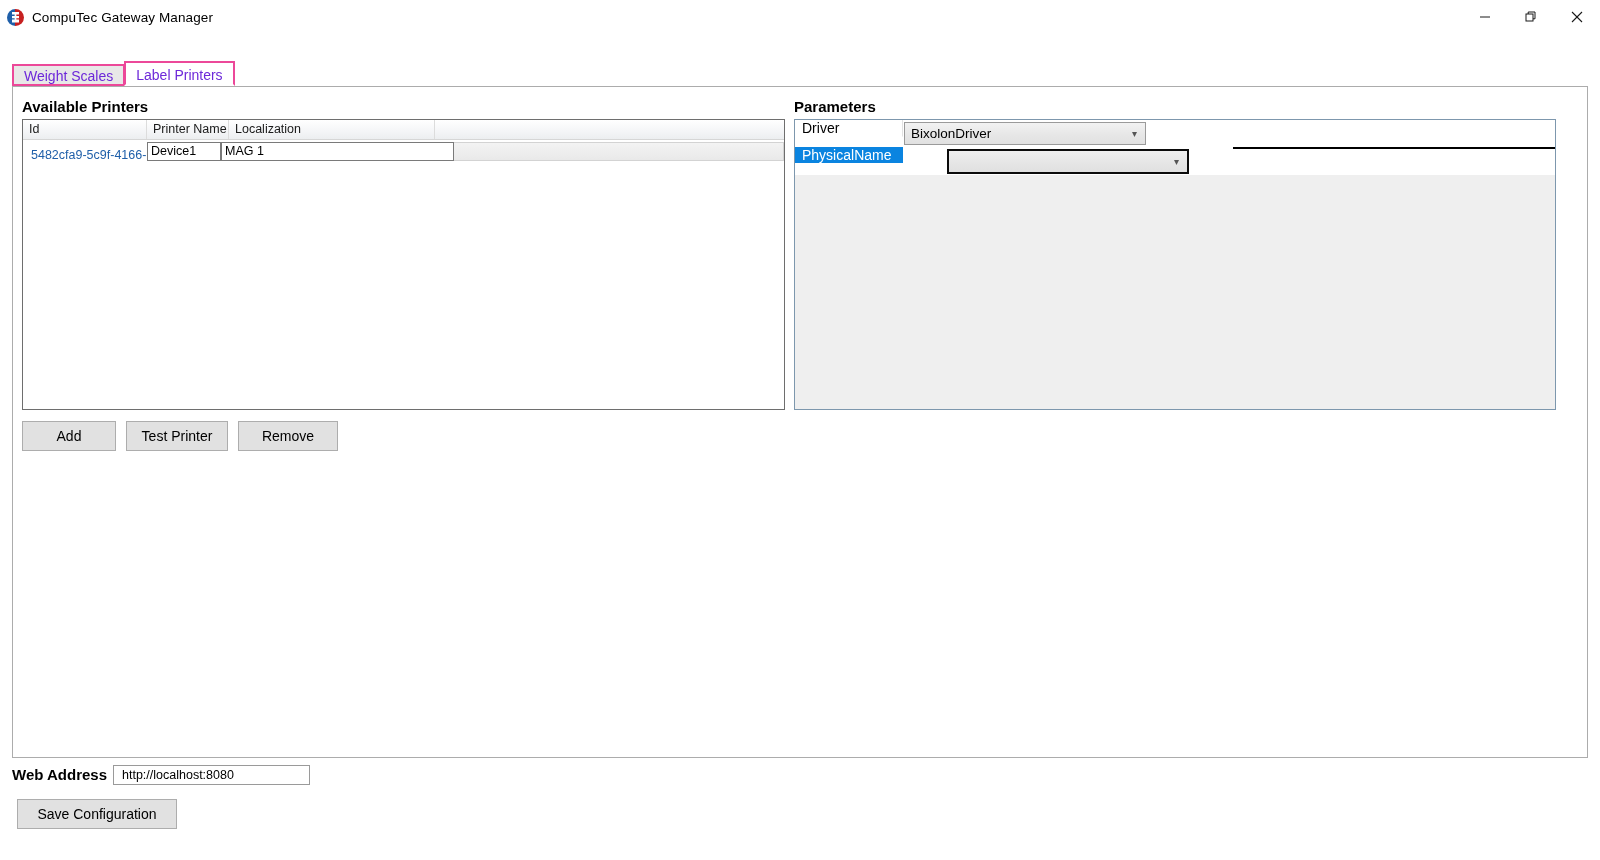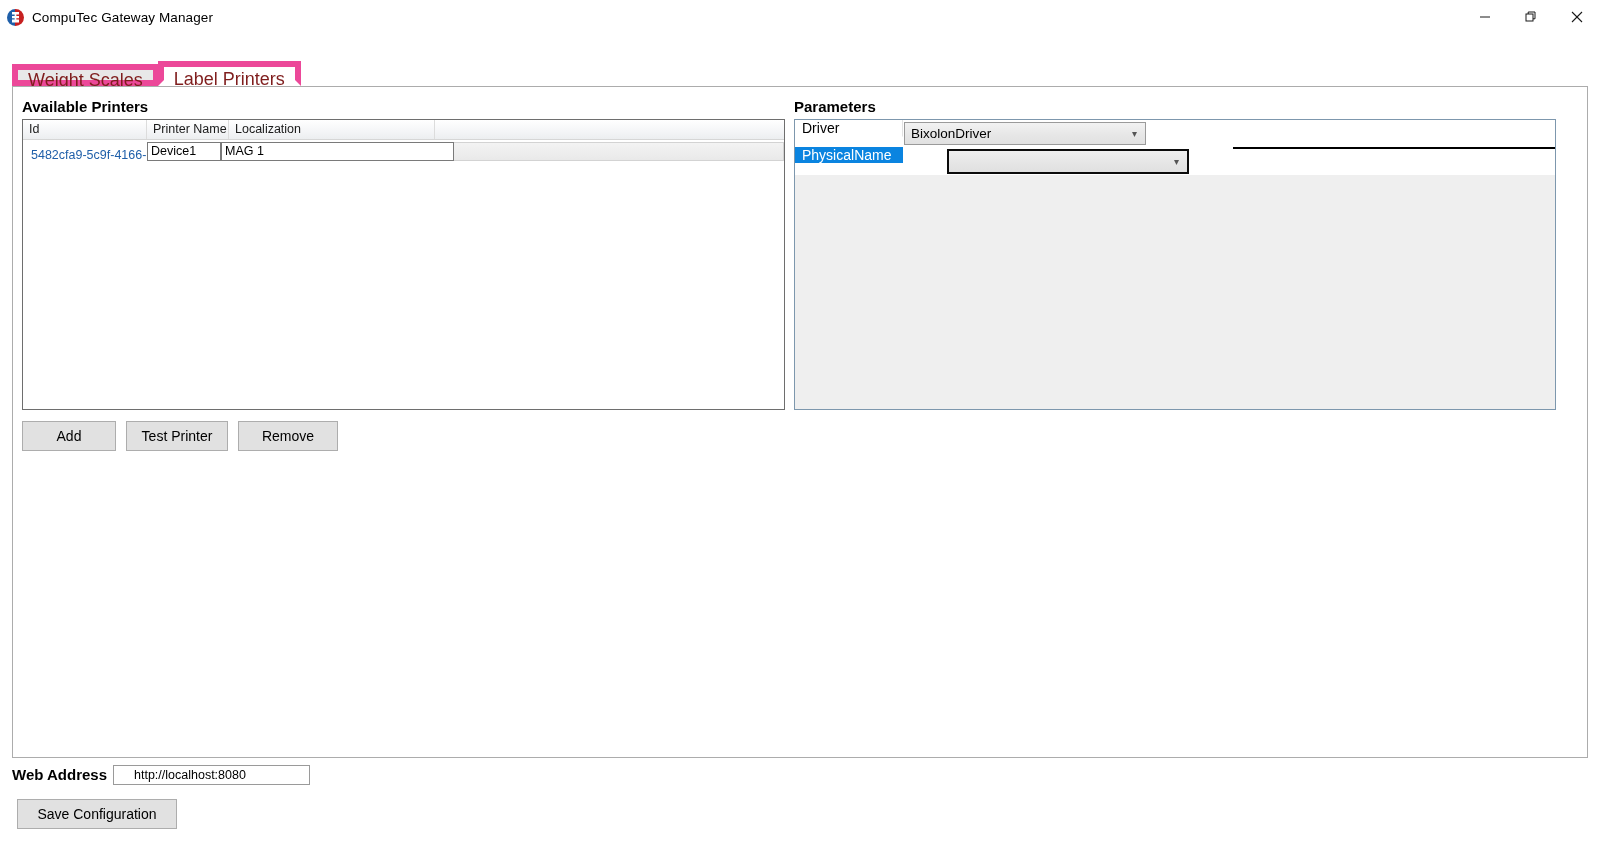--- a/index.html
+++ b/index.html
@@ -44,23 +44,23 @@
     color: #1a1a1a;
   }
   .winbtn svg { display: block; }
 
   
   #tabstrip {
     position: absolute; left: 12px; top: 62px; height: 24px;
     display: flex; align-items: flex-end;
   }
   .tab {
-    font-size: 18px; color: #7f1d1d;
+    font-size: 14px; color: #6d28d9;
     padding: 3px 10px 4px 10px;
-    border: 6px solid #ec4899;
+    border: 2px solid #ec4899;
     background: #e8e8e8;
     height: 22px; line-height: 15px;
     position: relative;
   }
   .tab.active {
     background: #ffffff;
     border-bottom-color: #ffffff;
     height: 25px; line-height: 17px;
     padding-top: 4px;
     z-index: 3;
@@ -219,21 +219,21 @@
     position: absolute; left: 12px; top: 766px;
     font-size: 15px; font-weight: bold; color: #000000;
   }
   #web-input {
     position: absolute; left: 113px; top: 765px;
     width: 197px; height: 20px;
     font-family: "Liberation Sans", sans-serif;
     font-size: 12.5px; color: #000000;
     background: #ffffff;
     border: 1px solid #9a9a9a;
-    padding: 0 20px; outline: none;
+    padding: 0 8px; outline: none;
   }
   #btn-save {
     position: absolute; left: 17px; top: 799px;
     width: 160px; height: 30px;
   }
 </style>
 </head>
 <body>
 
 <div id="titlebar">

